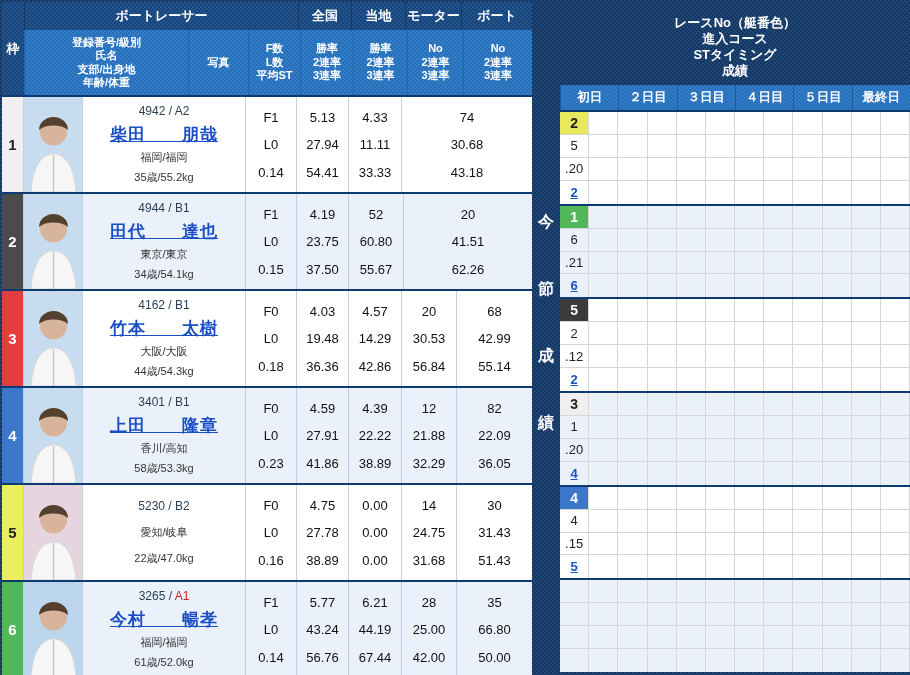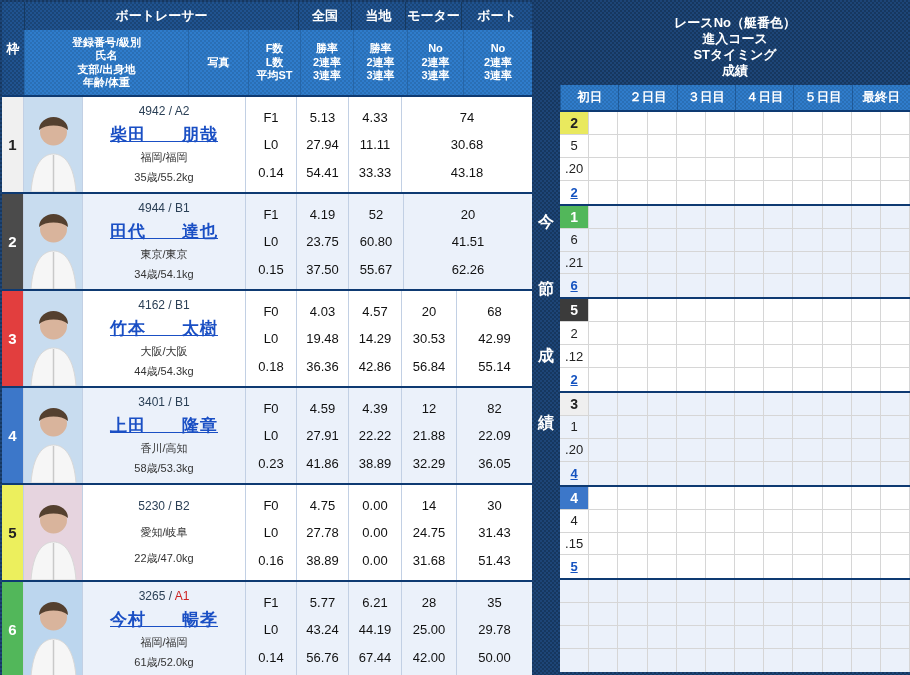--- a/index.html
+++ b/index.html
@@ -347,21 +347,21 @@
             <span>44.19</span>
             <span>67.44</span>
           </div>
           <div class="c motcol">
             <span>28</span>
             <span>25.00</span>
             <span>42.00</span>
           </div>
           <div class="c boatcol">
             <span>35</span>
-            <span>29.78</span>
+            <span>66.80</span>
             <span>50.00</span>
           </div>
         </div>
       </div>
   </div>
 
   <div class="mid-strip">
     <span>今</span>
     <span>節</span>
     <span>成</span>

